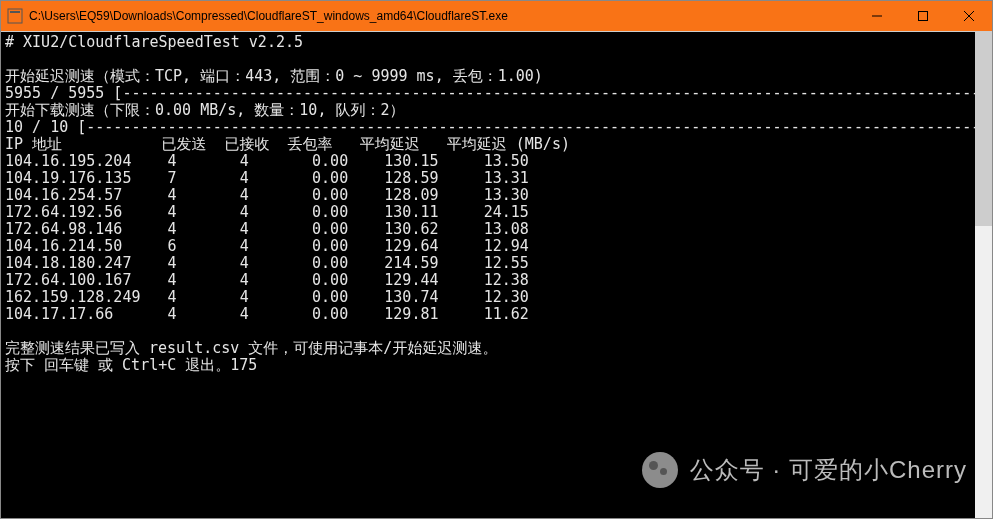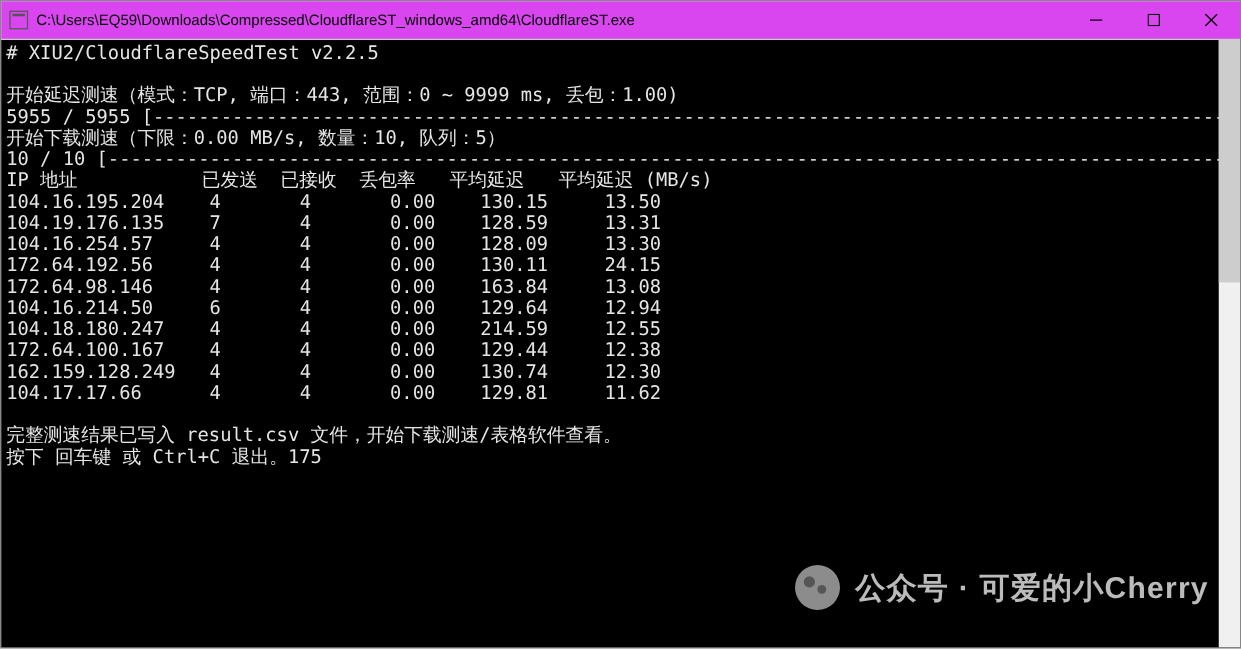--- a/index.html
+++ b/index.html
@@ -1,26 +1,26 @@
 <!DOCTYPE html>
 <html><head>
 <meta charset="utf-8">
 <style>
 html,body{margin:0;padding:0;width:993px;height:519px;overflow:hidden;font-family:"Segoe UI",sans-serif;background:#fff}
 .window{width:993px;height:519px;box-sizing:border-box;border:1px solid #888;display:flex;flex-direction:column;position:relative}
-.titlebar{height:30px;background:#d946ef;border-bottom:1px solid #ccc;display:flex;align-items:center;padding-left:6px;font-size:12px;color:#000}
+.titlebar{height:30px;background:#f97316;border-bottom:1px solid #ccc;display:flex;align-items:center;padding-left:6px;font-size:12px;color:#000}
 .titlebar .icon{width:16px;height:16px;margin-right:6px;display:flex;align-items:center;justify-content:center}
 .titlebar .title{flex:1;white-space:nowrap;overflow:hidden}
 .winbtns{display:flex;height:100%}
 .winbtn{width:46px;height:100%;display:flex;align-items:center;justify-content:center;font-size:10px;color:#000;cursor:default}
 .terminal{flex:1;background:#000;position:relative;overflow:hidden}
 .scrollbar{position:absolute;right:0;top:0;width:17px;height:100%;background:#f0f0f0}
 .scrollthumb{position:absolute;top:0;left:0;width:100%;height:40%;background:#cdcdcd}
 .term-inner{padding:2px 4px;font-family:"SimSun","NSimSun","宋体","Consolas",monospace;font-size:15px;line-height:17px;color:#e5e5e5;white-space:pre}
-.watermark{position:absolute;right:25px;bottom:30px;display:flex;align-items:center;color:rgba(220,220,220,0.85);font-family:"Microsoft YaHei",sans-serif;font-size:24px;font-weight:700;letter-spacing:1px}
+.watermark{position:absolute;right:25px;bottom:30px;display:flex;align-items:center;color:rgba(220,220,220,0.85);font-family:"Microsoft YaHei",sans-serif;font-size:24px;font-weight:400;letter-spacing:1px}
 .watermark .wechat{width:36px;height:36px;border-radius:50%;background:rgba(200,200,200,0.7);margin-right:12px;display:flex;align-items:center;justify-content:center;font-size:20px;color:#555;position:relative}
 .watermark .wechat::before{content:"";width:9px;height:9px;border-radius:50%;background:#555;position:absolute;left:7px;top:9px}
 .watermark .wechat::after{content:"";width:7px;height:7px;border-radius:50%;background:#555;position:absolute;left:18px;top:16px}
 </style>
 </head>
 <body>
 
 <div class="window">
   <div class="titlebar">
     <span class="icon">
@@ -47,35 +47,35 @@
             <line x1="10" y1="0" x2="0" y2="10" stroke="#000" stroke-width="1"></line>
           </svg>
         </div>
     </div>
   </div>
   <div class="terminal">
     <div class="term-inner"><span># XIU2/CloudflareSpeedTest v2.2.5</span>
 
 <span>开始延迟测速（模式：TCP, 端口：443, 范围：0 ~ 9999 ms, 丢包：1.00)</span>
 <span>5955 / 5955 [--------------------------------------------------------------------------------------------------] 可用: </span>
-<span>开始下载测速（下限：0.00 MB/s, 数量：10, 队列：5）</span>
+<span>开始下载测速（下限：0.00 MB/s, 数量：10, 队列：2）</span>
 <span>10 / 10 [------------------------------------------------------------------------------------------------------------------]</span>
 <span>IP 地址           已发送  已接收  丢包率   平均延迟   平均延迟 (MB/s)</span>
 <span>104.16.195.204    4       4       0.00    130.15     13.50</span>
 <span>104.19.176.135    7       4       0.00    128.59     13.31</span>
 <span>104.16.254.57     4       4       0.00    128.09     13.30</span>
 <span>172.64.192.56     4       4       0.00    130.11     24.15</span>
-<span>172.64.98.146     4       4       0.00    163.84     13.08</span>
+<span>172.64.98.146     4       4       0.00    130.62     13.08</span>
 <span>104.16.214.50     6       4       0.00    129.64     12.94</span>
 <span>104.18.180.247    4       4       0.00    214.59     12.55</span>
 <span>172.64.100.167    4       4       0.00    129.44     12.38</span>
 <span>162.159.128.249   4       4       0.00    130.74     12.30</span>
 <span>104.17.17.66      4       4       0.00    129.81     11.62</span>
 
-<span>完整测速结果已写入 result.csv 文件，开始下载测速/表格软件查看。</span>
+<span>完整测速结果已写入 result.csv 文件，可使用记事本/开始延迟测速。</span>
 <span>按下 回车键 或 Ctrl+C 退出。175</span></div>
     <div class="watermark">
       <span class="wechat"></span>
       <span>公众号 · 可爱的小Cherry</span>
     </div>
     <div class="scrollbar">
       <div class="scrollthumb"></div>
     </div>
   </div>
 </div>

